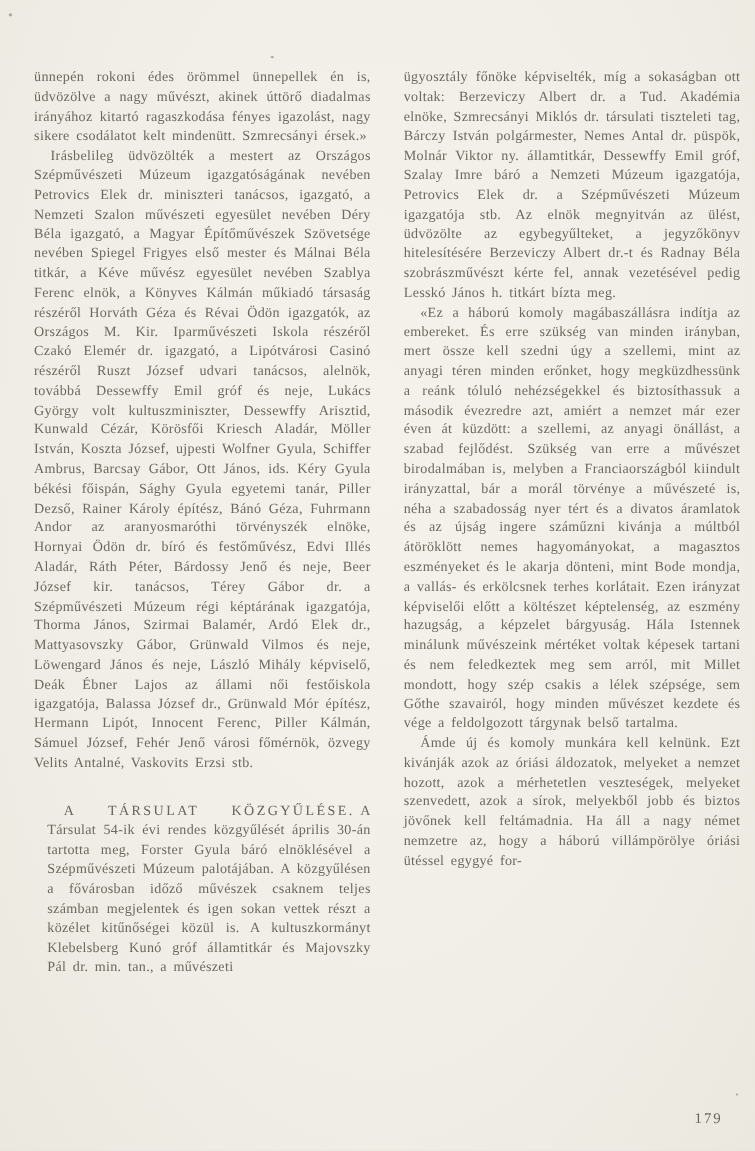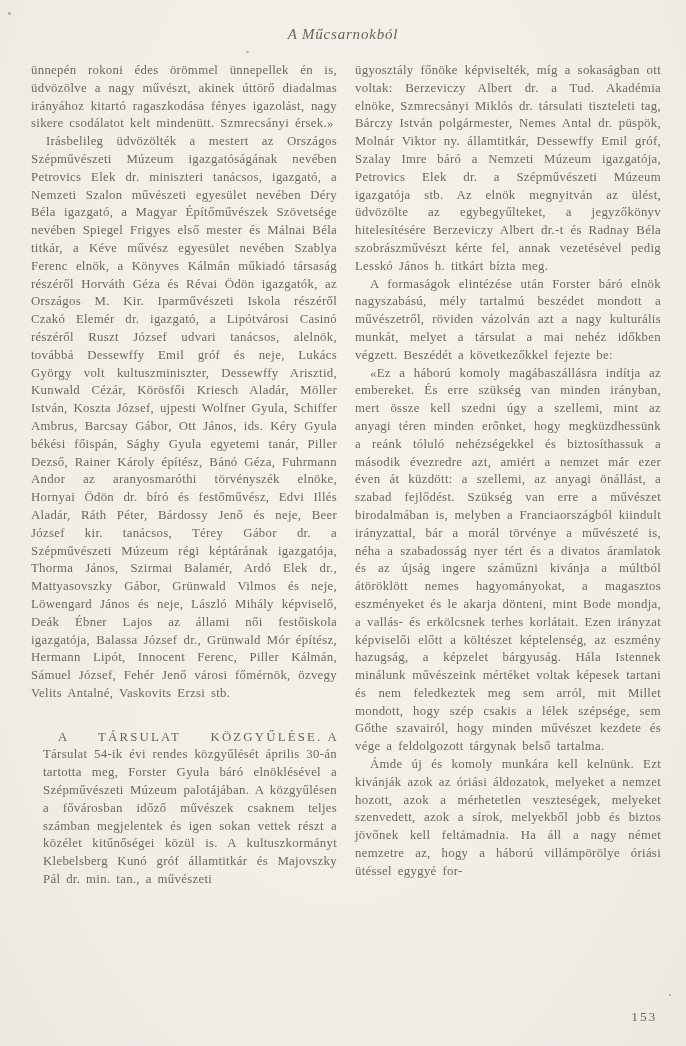--- a/index.html
+++ b/index.html
@@ -26,21 +26,21 @@
     font-style: italic;
     font-size: 15px;
     letter-spacing: 0.8px;
     color: #676358;
   }
   .columns {
     position: absolute;
     top: 62px;
     left: 31px;
     display: flex;
-    gap: 18px;
+    gap: 30px;
   }
   .column {
     width: 306px;
   }
   .para {
     margin: 0;
     text-align: justify;
     font-size: 12.8px;
     line-height: 17.8px;
     letter-spacing: 0.3px;
@@ -80,34 +80,32 @@
 </style>
 </head>
 <body>
 
 <div class="page">
 
   <div class="speck speck-1"></div>
   <div class="speck speck-2"></div>
   <div class="speck speck-3"></div>
 
-  <div class="running-head">A Műcsarnokból</div>
 
   <div class="columns">
 
     <div class="column">
       <p class="para no-indent">ünnepén rokoni édes örömmel ünnepellek én is, üdvözölve a nagy művészt, akinek úttörő diadalmas irányához kitartó ragaszkodása fényes igazolást, nagy sikere csodálatot kelt mindenütt. Szmrecsányi érsek.»</p>
       <p class="para">Irásbelileg üdvözölték a mestert az Országos Szépművészeti Múzeum igazgatóságának nevében Petrovics Elek dr. miniszteri tanácsos, igazgató, a Nemzeti Szalon művészeti egyesület nevében Déry Béla igazgató, a Magyar Építőművészek Szövetsége nevében Spiegel Frigyes első mester és Málnai Béla titkár, a Kéve művész egyesület nevében Szablya Ferenc elnök, a Könyves Kálmán műkiadó társaság részéről Horváth Géza és Révai Ödön igazgatók, az Országos M. Kir. Iparművészeti Iskola részéről Czakó Elemér dr. igazgató, a Lipótvárosi Casinó részéről Ruszt József udvari tanácsos, alelnök, továbbá Dessewffy Emil gróf és neje, Lukács György volt kultuszminiszter, Dessewffy Arisztid, Kunwald Cézár, Körösfői Kriesch Aladár, Möller István, Koszta József, ujpesti Wolfner Gyula, Schiffer Ambrus, Barcsay Gábor, Ott János, ids. Kéry Gyula békési főispán, Sághy Gyula egyetemi tanár, Piller Dezső, Rainer Károly építész, Bánó Géza, Fuhrmann Andor az aranyosmaróthi törvényszék elnöke, Hornyai Ödön dr. bíró és festőművész, Edvi Illés Aladár, Ráth Péter, Bárdossy Jenő és neje, Beer József kir. tanácsos, Térey Gábor dr. a Szépművészeti Múzeum régi képtárának igazgatója, Thorma János, Szirmai Balamér, Ardó Elek dr., Mattyasovszky Gábor, Grünwald Vilmos és neje, Löwengard János és neje, László Mihály képviselő, Deák Ébner Lajos az állami női festőiskola igazgatója, Balassa József dr., Grünwald Mór építész, Hermann Lipót, Innocent Ferenc, Piller Kálmán, Sámuel József, Fehér Jenő városi főmérnök, özvegy Velits Antalné, Vaskovits Erzsi stb.</p>
       <p class="para section-start"><span class="section-heading">A TÁRSULAT KÖZGYŰLÉSE.</span><span>A Társulat 54-ik évi rendes közgyűlését április 30-án tartotta meg, Forster Gyula báró elnöklésével a Szépművészeti Múzeum palotájában. A közgyűlésen a fővárosban időző művészek csaknem teljes számban megjelentek és igen sokan vettek részt a közélet kitűnőségei közül is. A kultuszkormányt Klebelsberg Kunó gróf államtitkár és Majovszky Pál dr. min. tan., a művészeti</span></p>
     </div>
 
     <div class="column">
       <p class="para no-indent">ügyosztály főnöke képviselték, míg a sokaságban ott voltak: Berzeviczy Albert dr. a Tud. Akadémia elnöke, Szmrecsányi Miklós dr. társulati tiszteleti tag, Bárczy István polgármester, Nemes Antal dr. püspök, Molnár Viktor ny. államtitkár, Dessewffy Emil gróf, Szalay Imre báró a Nemzeti Múzeum igazgatója, Petrovics Elek dr. a Szépművészeti Múzeum igazgatója stb. Az elnök megnyitván az ülést, üdvözölte az egybegyűlteket, a jegyzőkönyv hitelesítésére Berzeviczy Albert dr.-t és Radnay Béla szobrászművészt kérte fel, annak vezetésével pedig Lesskó János h. titkárt bízta meg.</p>
-      <p class="para">A formaságok elintézése után Forster báró elnök nagyszabású, mély tartalmú beszédet mondott a művészetről, röviden vázolván azt a nagy kulturális munkát, melyet a társulat a mai nehéz időkben végzett. Beszédét a következőkkel fejezte be:</p>
       <p class="para">«Ez a háború komoly magábaszállásra indítja az embereket. És erre szükség van minden irányban, mert össze kell szedni úgy a szellemi, mint az anyagi téren minden erőnket, hogy megküzdhessünk a reánk tóluló nehézségekkel és biztosíthassuk a második évezredre azt, amiért a nemzet már ezer éven át küzdött: a szellemi, az anyagi önállást, a szabad fejlődést. Szükség van erre a művészet birodalmában is, melyben a Franciaországból kiindult irányzattal, bár a morál törvénye a művészeté is, néha a szabadosság nyer tért és a divatos áramlatok és az újság ingere száműzni kivánja a múltból átöröklött nemes hagyományokat, a magasztos eszményeket és le akarja dönteni, mint Bode mondja, a vallás- és erkölcsnek terhes korlátait. Ezen irányzat képviselői előtt a költészet képtelenség, az eszmény hazugság, a képzelet bárgyuság. Hála Istennek minálunk művészeink mértéket voltak képesek tartani és nem feledkeztek meg sem arról, mit Millet mondott, hogy szép csakis a lélek szépsége, sem Gőthe szavairól, hogy minden művészet kezdete és vége a feldolgozott tárgynak belső tartalma.</p>
       <p class="para">Ámde új és komoly munkára kell kelnünk. Ezt kivánják azok az óriási áldozatok, melyeket a nemzet hozott, azok a mérhetetlen veszteségek, melyeket szenvedett, azok a sírok, melyekből jobb és biztos jövőnek kell feltámadnia. Ha áll a nagy német nemzetre az, hogy a háború villámpörölye óriási ütéssel egygyé for-</p>
     </div>
 
   </div>
 
-  <div class="page-number">153</div>
+  <div class="page-number">179</div>
 
 </div>
 
 </body></html>

